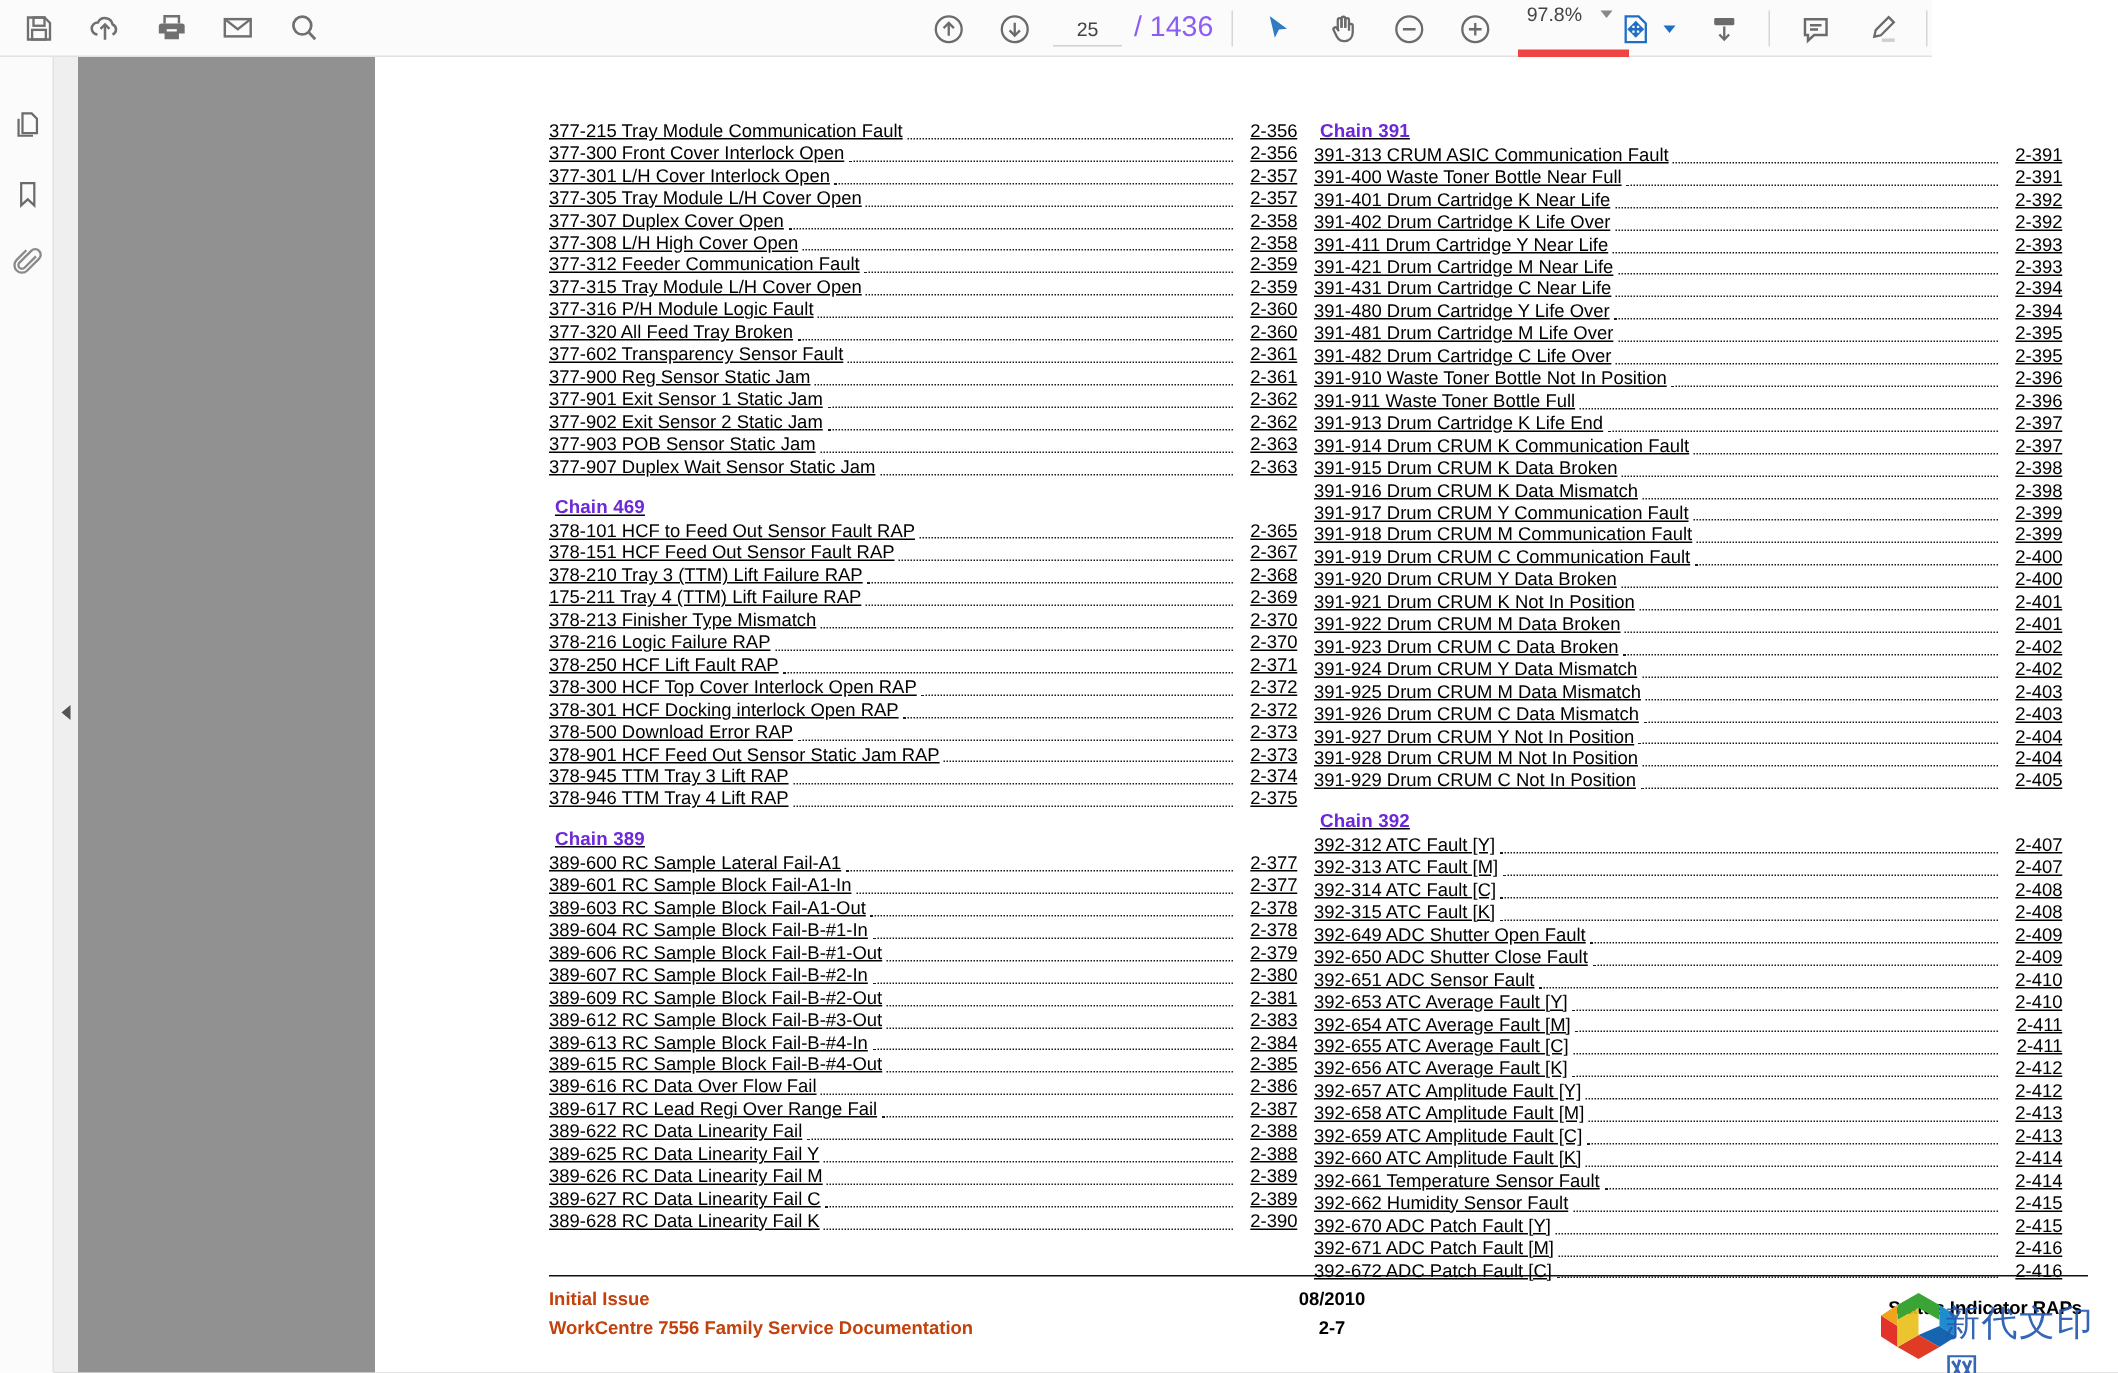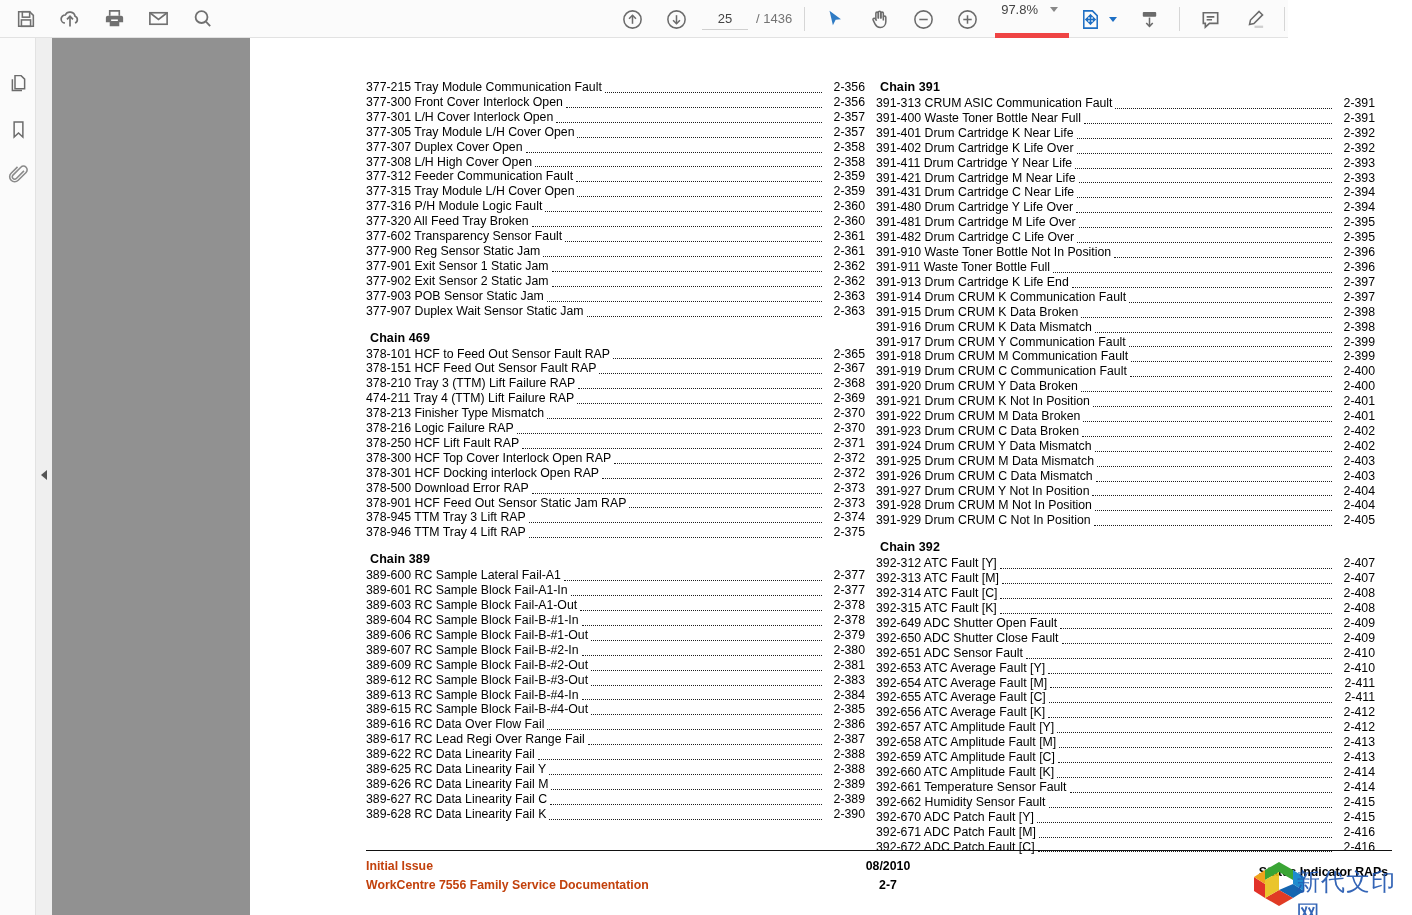--- a/index.html
+++ b/index.html
@@ -47,21 +47,21 @@
   .page-num-box {
     width: 46px; text-align: center;
     font-size: 13px; color: #444;
     border: none; border-bottom: 1px solid #d0d0d0;
     background: transparent;
     padding: 2px 0 3px 0;
     font-family: "Liberation Sans", sans-serif;
     outline: none;
   }
   .page-total {
-    font-size: 13px; color: #737373;
+    font-size: 19px; color: #8b5cf6;
     margin-left: 8px;
   }
   .zoom-field {
     display: flex; align-items: center;
     border-bottom: 5px solid #ef4444;
     padding: 2px 2px 16px 6px;
     margin-left: 6px;
     min-width: 74px;
     cursor: pointer;
   }
@@ -120,27 +120,28 @@
     overflow: hidden;
   }
   #page-inner {
     position: absolute;
     left: 116px; top: 42px;
     width: 1026px;
   }
   #columns {
     display: flex;
     gap: 11px;
+    text-decoration: underline;
   }
   .col { width: 499px; }
 
   .chain-head {
     font-size: 12.5px;
     font-weight: bold;
-    color: #000000;
+    color: #6d28d9;
     margin: 12px 0 2px 4px;
     letter-spacing: .1px;
   }
   .chain-head.first { margin-top: 0; }
 
   .toc-row {
     display: flex; align-items: flex-end;
     font-size: 12.3px;
     line-height: 14.9px;
     color: #000;
@@ -462,21 +463,21 @@
               <span class="toc-label">378-151 HCF Feed Out Sensor Fault RAP</span>
               <span class="toc-dots"></span>
               <span class="toc-page">2-367</span>
             </div>
             <div class="toc-row">
               <span class="toc-label">378-210 Tray 3 (TTM) Lift Failure RAP</span>
               <span class="toc-dots"></span>
               <span class="toc-page">2-368</span>
             </div>
             <div class="toc-row">
-              <span class="toc-label">474-211 Tray 4 (TTM) Lift Failure RAP</span>
+              <span class="toc-label">175-211 Tray 4 (TTM) Lift Failure RAP</span>
               <span class="toc-dots"></span>
               <span class="toc-page">2-369</span>
             </div>
             <div class="toc-row">
               <span class="toc-label">378-213 Finisher Type Mismatch</span>
               <span class="toc-dots"></span>
               <span class="toc-page">2-370</span>
             </div>
             <div class="toc-row">
               <span class="toc-label">378-216 Logic Failure RAP</span>

